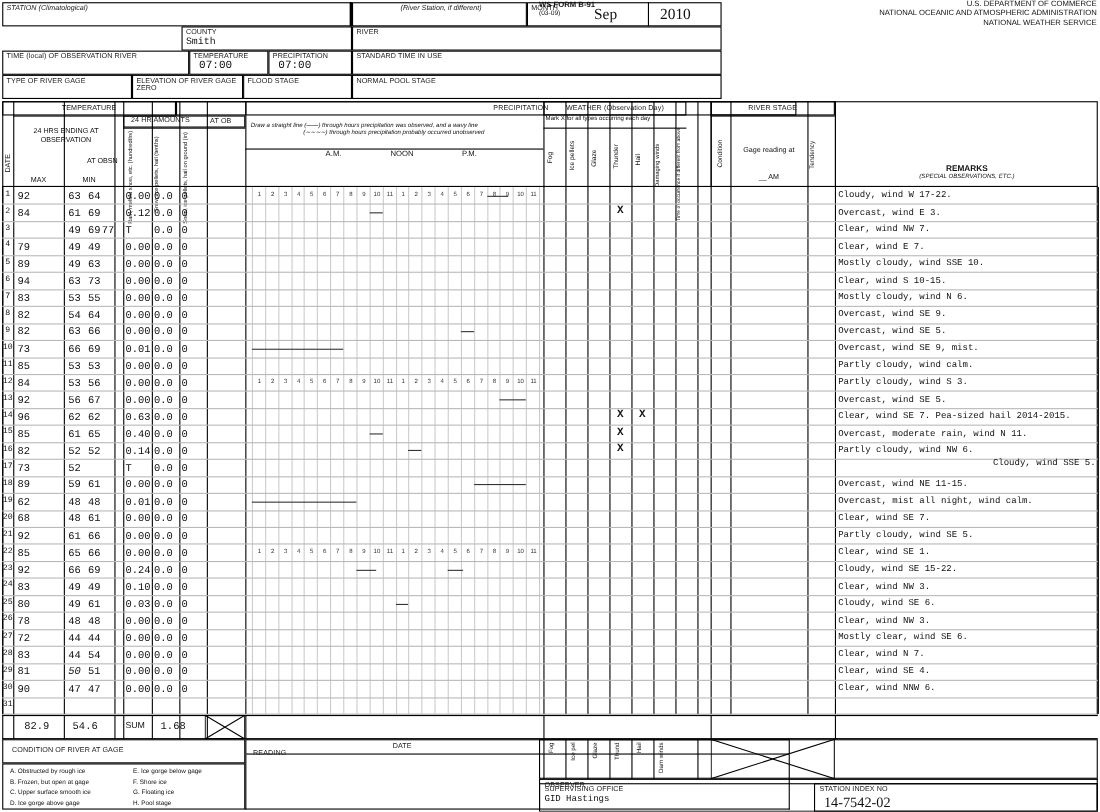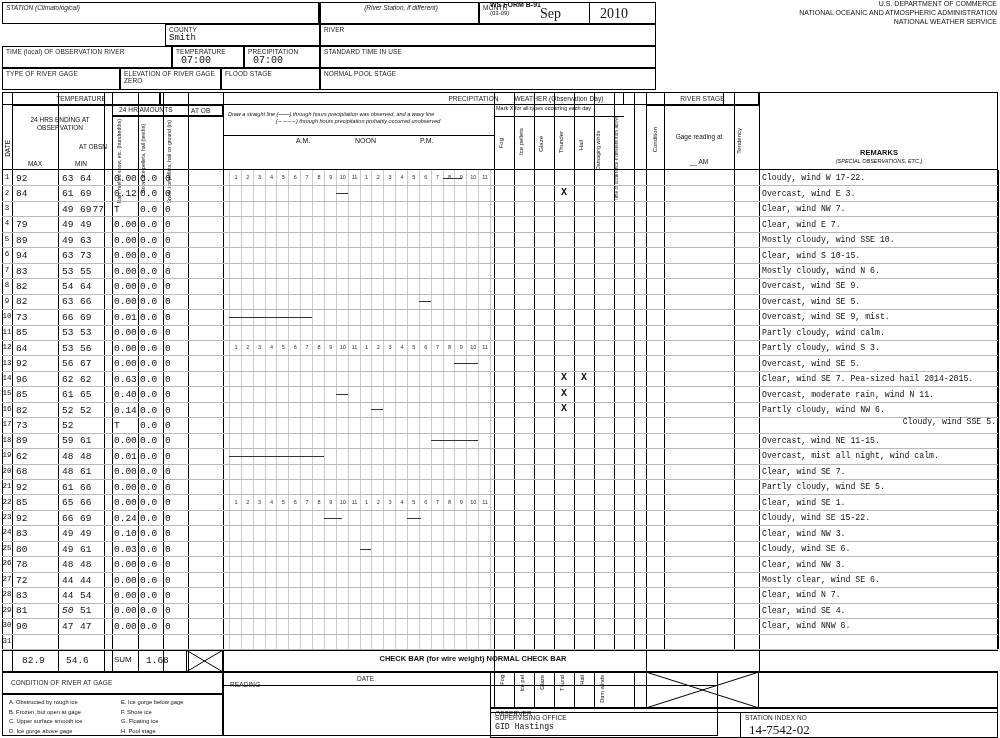--- a/index.html
+++ b/index.html
@@ -154,21 +154,20 @@
   <div class="bx" style="left:2px;top:650px;width:996px;height:22px;border-top:1px solid #000;border-bottom:1px solid #000;"></div>
   <div style="position:absolute;left:22px;top:655px;font-family:'Liberation Mono',monospace;font-size:9.5px;">82.9</div>
   <div style="position:absolute;left:66px;top:655px;font-family:'Liberation Mono',monospace;font-size:9.5px;">54.6</div>
   <div style="position:absolute;left:114px;top:655px;font-size:8px;">SUM</div>
   <div style="position:absolute;left:146px;top:655px;font-family:'Liberation Mono',monospace;font-size:9.5px;">1.68</div>
   <svg style="position:absolute;left:186px;top:650px;" width="37" height="22">
     <rect x="0.5" y="0.5" width="36" height="21" fill="none" stroke="#000"></rect>
     <line x1="0" y1="0" x2="37" y2="22" stroke="#000"></line>
       <line x1="37" y1="0" x2="0" y2="22" stroke="#000"></line>
   </svg>
-  <div style="position:absolute;left:228px;top:654px;width:490px;text-align:center;font-size:7.5px;font-weight:bold;">CHECK BAR (for wire weight) NORMAL CHECK BAR</div>
 
   <div class="bx brd" style="left:2px;top:672px;width:221px;height:22px;">
     <div class="lbl" style="padding:6px 0 0 8px;">CONDITION OF RIVER AT GAGE</div>
   </div>
   <div class="bx brd" style="left:223px;top:672px;width:495px;height:14px;">
     <div class="lbl" style="padding:2px 0 0 6px;display:inline-block;">READING</div>
     <div class="lbl" style="position:absolute;left:133px;top:2px;">DATE</div>
   </div>
   <div class="bx brd" style="left:223px;top:686px;width:495px;height:50px;border-top:none;"></div>
   <div class="bx brd" style="left:2px;top:694px;width:221px;height:42px;">

